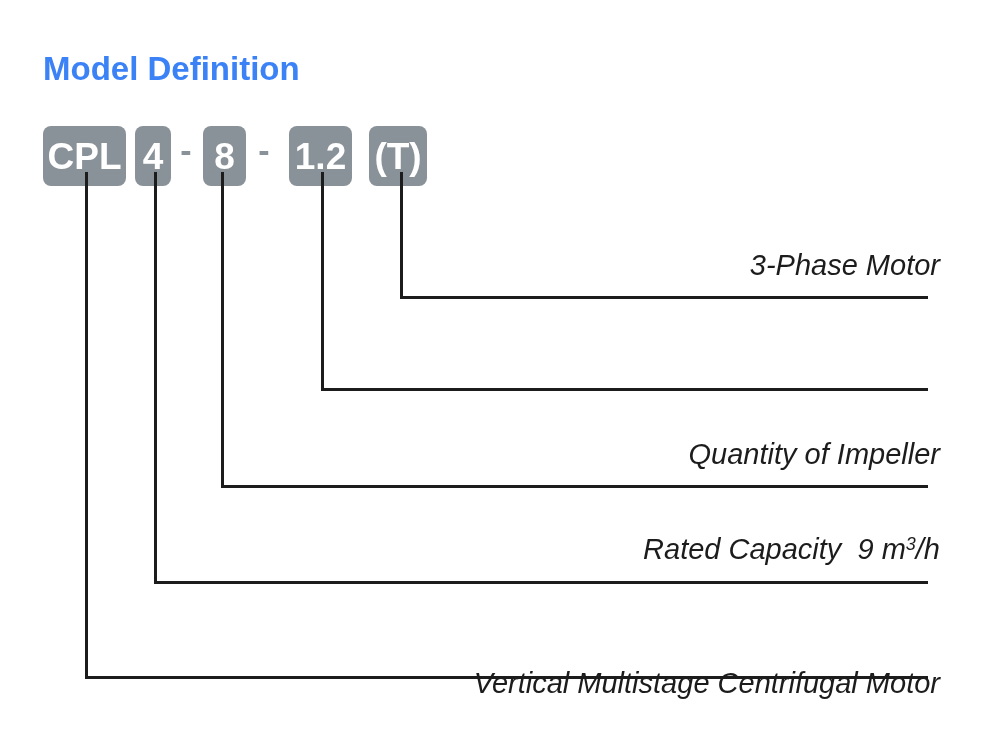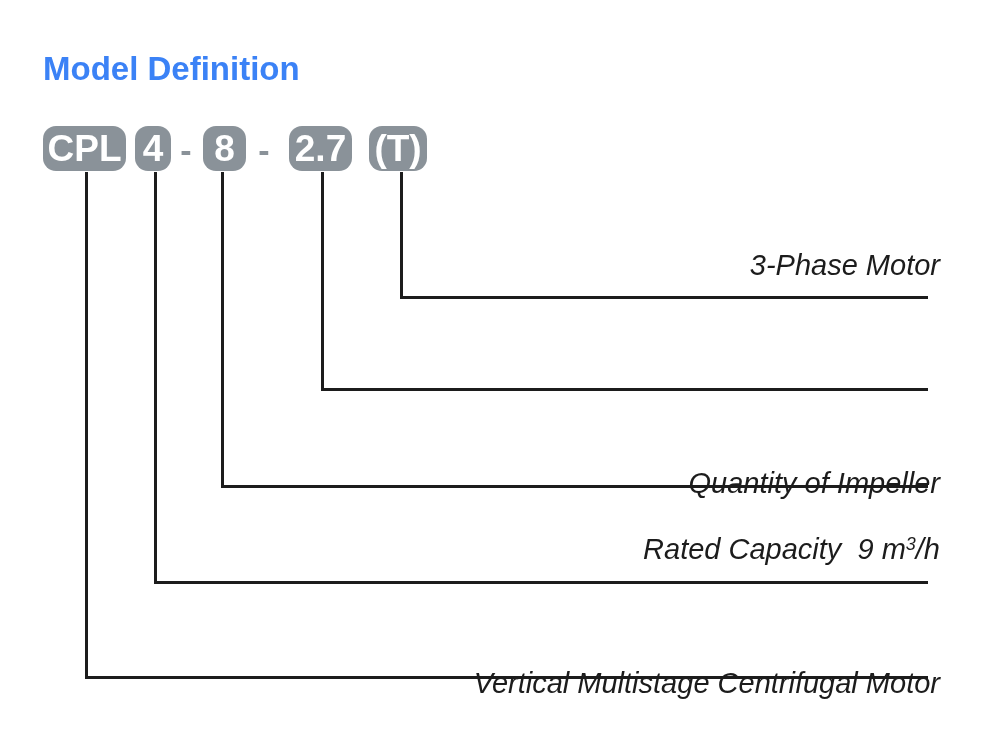--- a/index.html
+++ b/index.html
@@ -17,23 +17,23 @@
     top: 50px;
     font-size: 33px;
     font-weight: 700;
     color: #3b82f6;
     white-space: pre;
   }
   
   .seg-box {
     position: absolute;
     top: 126px;
-    height: 45px;
+    height: 60px;
     background: #8a9299;
-    border-radius: 13px;
+    border-radius: 8px;
     color: #ffffff;
     font-weight: 700;
     font-size: 37px;
     display: flex;
     align-items: center;
     justify-content: center;
     line-height: 1;
   }
   .box-cpl { left: 43px;  width: 83px; }
   .box-4   { left: 135px; width: 36px; }
@@ -83,42 +83,42 @@
     right: 60px;
     text-align: left;
     font-size: 29px;
     color: #1c1c1c;
     white-space: pre;
     line-height: 34px;
     font-style: italic;
   }
   .l-t   { top: 248px; }
   .l-15  { top: 341px; }
-  .l-8   { top: 437px; margin-top: 29px; }
+  .l-8   { top: 437px; }
   .l-4   { top: 532px; }
   .l-cpl { top: 598px; }
   .callout-label sup {
     font-size: 0.62em;
     line-height: 0;
     vertical-align: 9px;
   }
 </style>
 </head>
 <body>
 
 <div class="canvas">
 
   <div class="page-title">Model Definition</div>
 
   <div class="seg-box box-cpl">CPL</div>
   <div class="seg-box box-4">4</div>
   <div class="dash dash-1">-</div>
   <div class="seg-box box-8">8</div>
   <div class="dash dash-2">-</div>
-  <div class="seg-box box-15">2.7</div>
+  <div class="seg-box box-15">1.2</div>
   <div class="seg-box box-t">(T)</div>
 
   <div class="vline v-t"></div>
   <div class="vline v-15"></div>
   <div class="vline v-8"></div>
   <div class="vline v-4"></div>
   <div class="vline v-cpl"></div>
 
   <div class="hline h-t"></div>
   <div class="hline h-15"></div>

